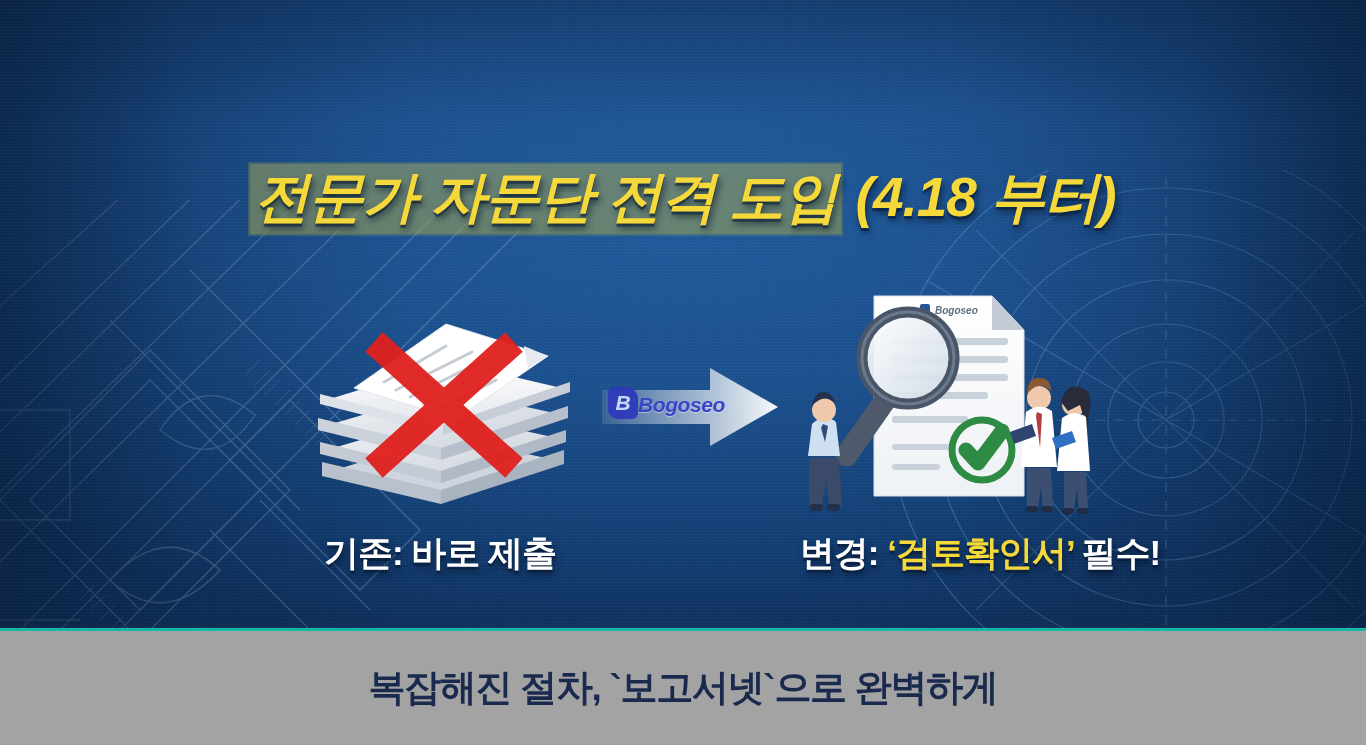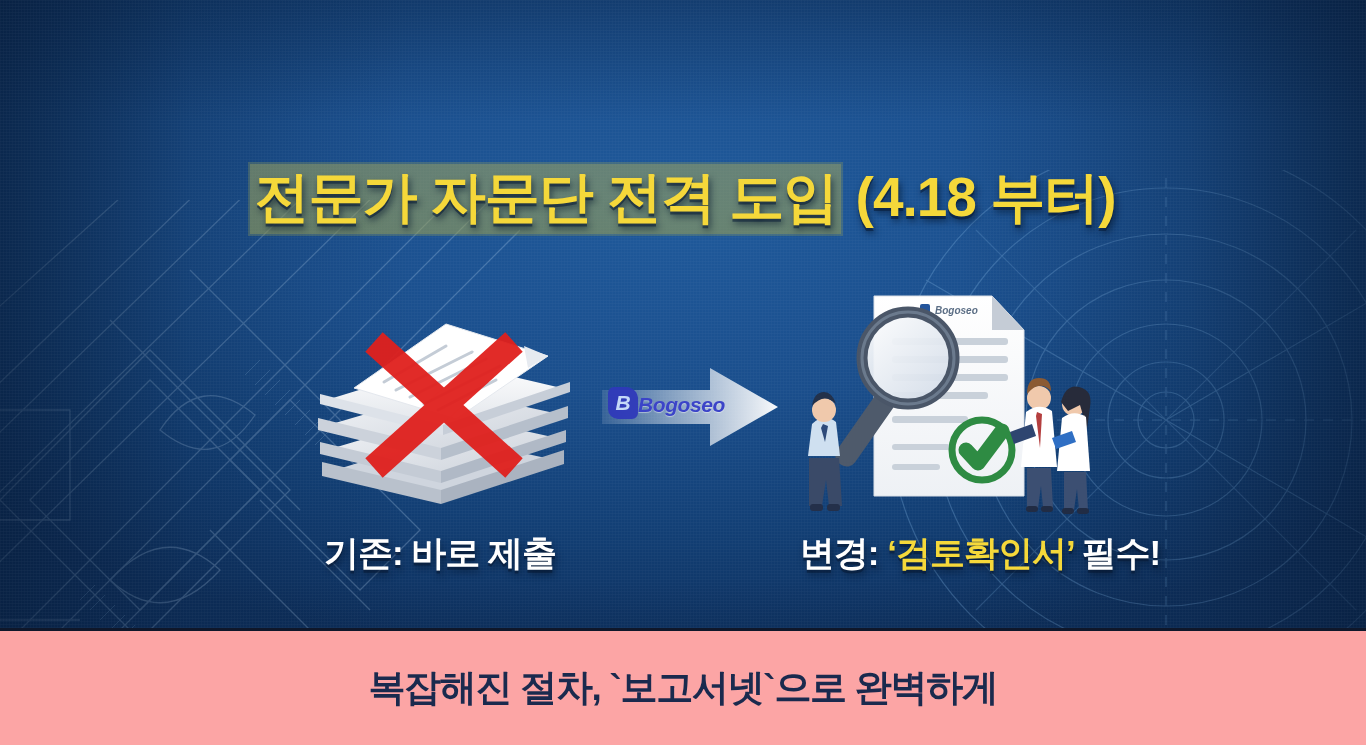--- a/index.html
+++ b/index.html
@@ -84,20 +84,21 @@
     white-space: nowrap;
   }
 
   .subhead-wrap {
     position: absolute;
     top: 168px;
     left: 0;
     width: 100%;
     text-align: center;
     z-index: 6;
+    font-style: italic;
   }
   .subhead {
     display: inline-block;
     font-size: 55px;
     font-weight: bold;
     letter-spacing: -1px;
     color: #f5d83a;
     line-height: 1.06;
     white-space: nowrap;
     text-shadow:
@@ -197,22 +198,22 @@
   }
   .caption-right .yellow { color: #f5d83a; }
 
   
   .bottom-bar {
     position: absolute;
     left: 0;
     bottom: 0;
     width: 100%;
     height: 114px;
-    background: #fca5a5;
-    border-top: 3px solid #0f172a;
+    background: #a3a3a3;
+    border-top: 3px solid #14b8a6;
     display: flex;
     align-items: center;
     justify-content: center;
     z-index: 8;
   }
   .bottom-text {
     font-size: 37px;
     font-weight: bold;
     letter-spacing: -1.3px;
     color: #1a2a4e;

